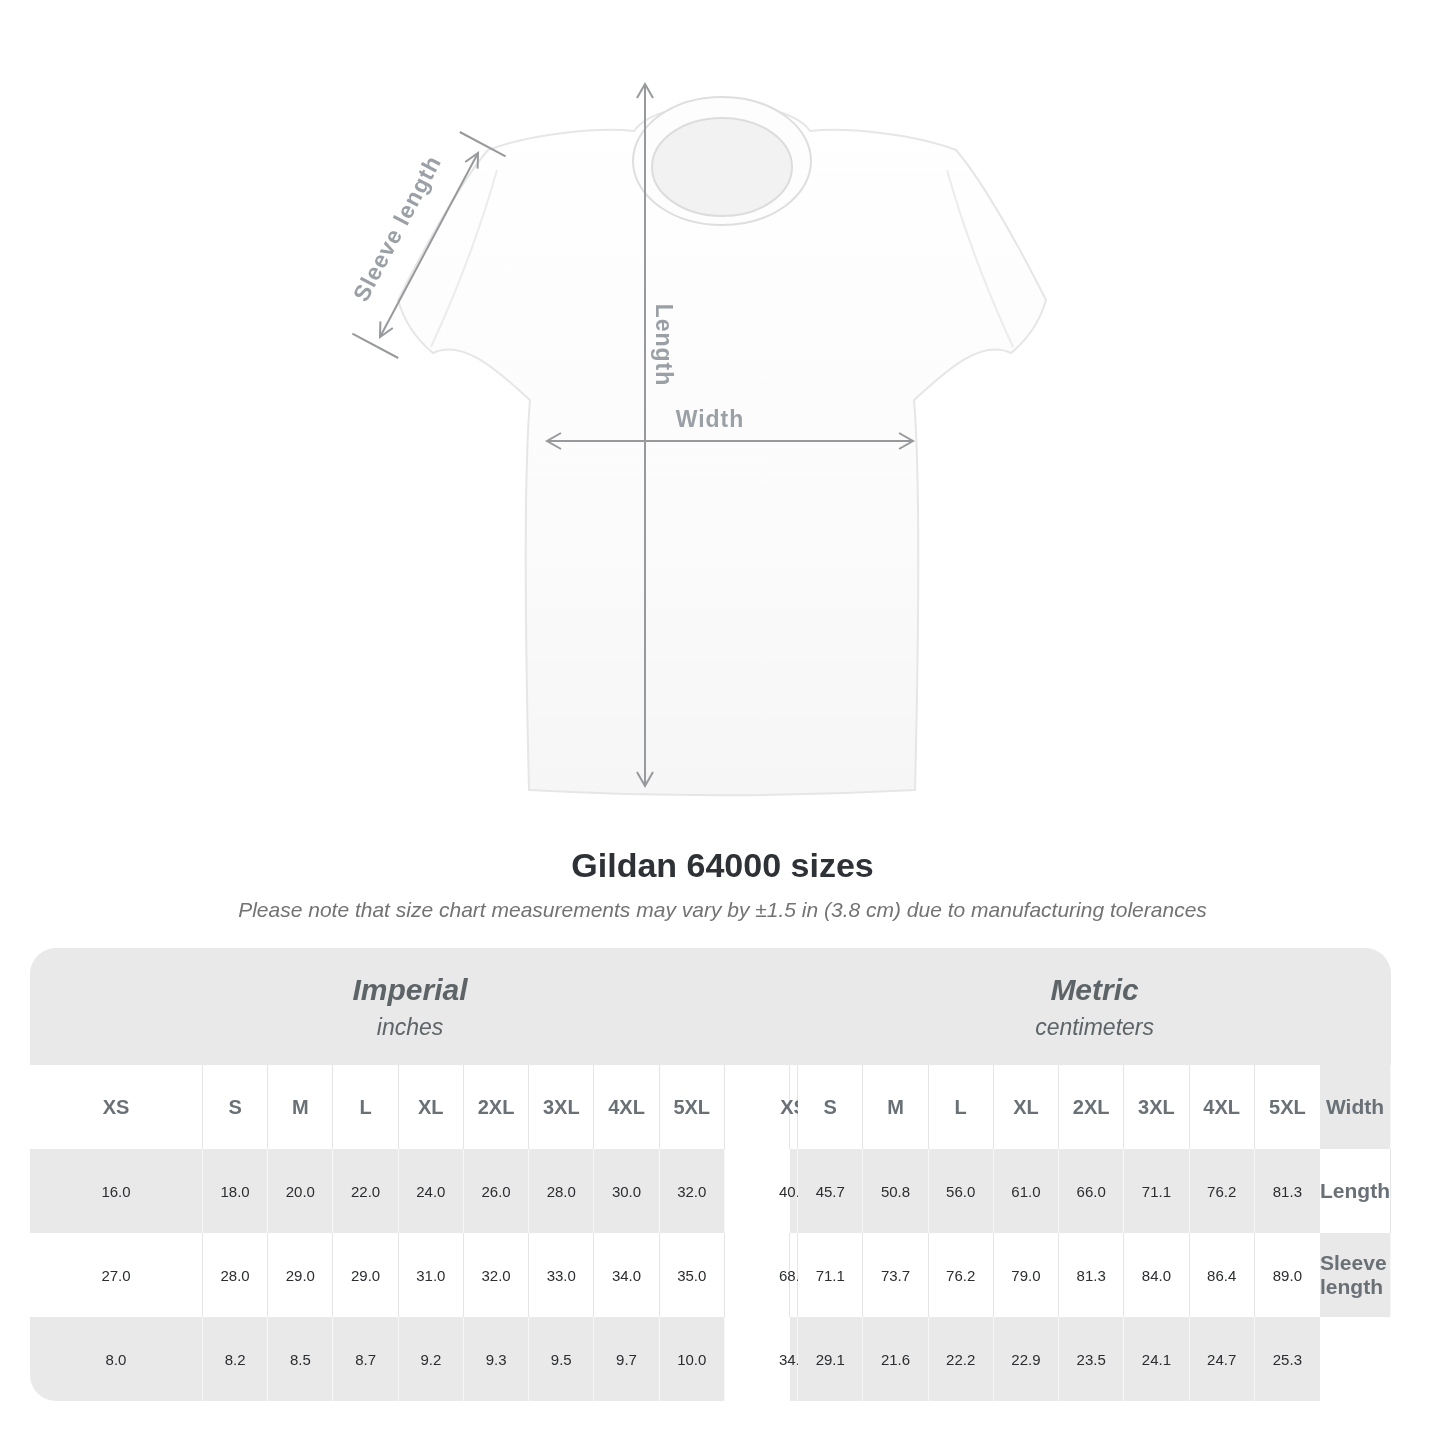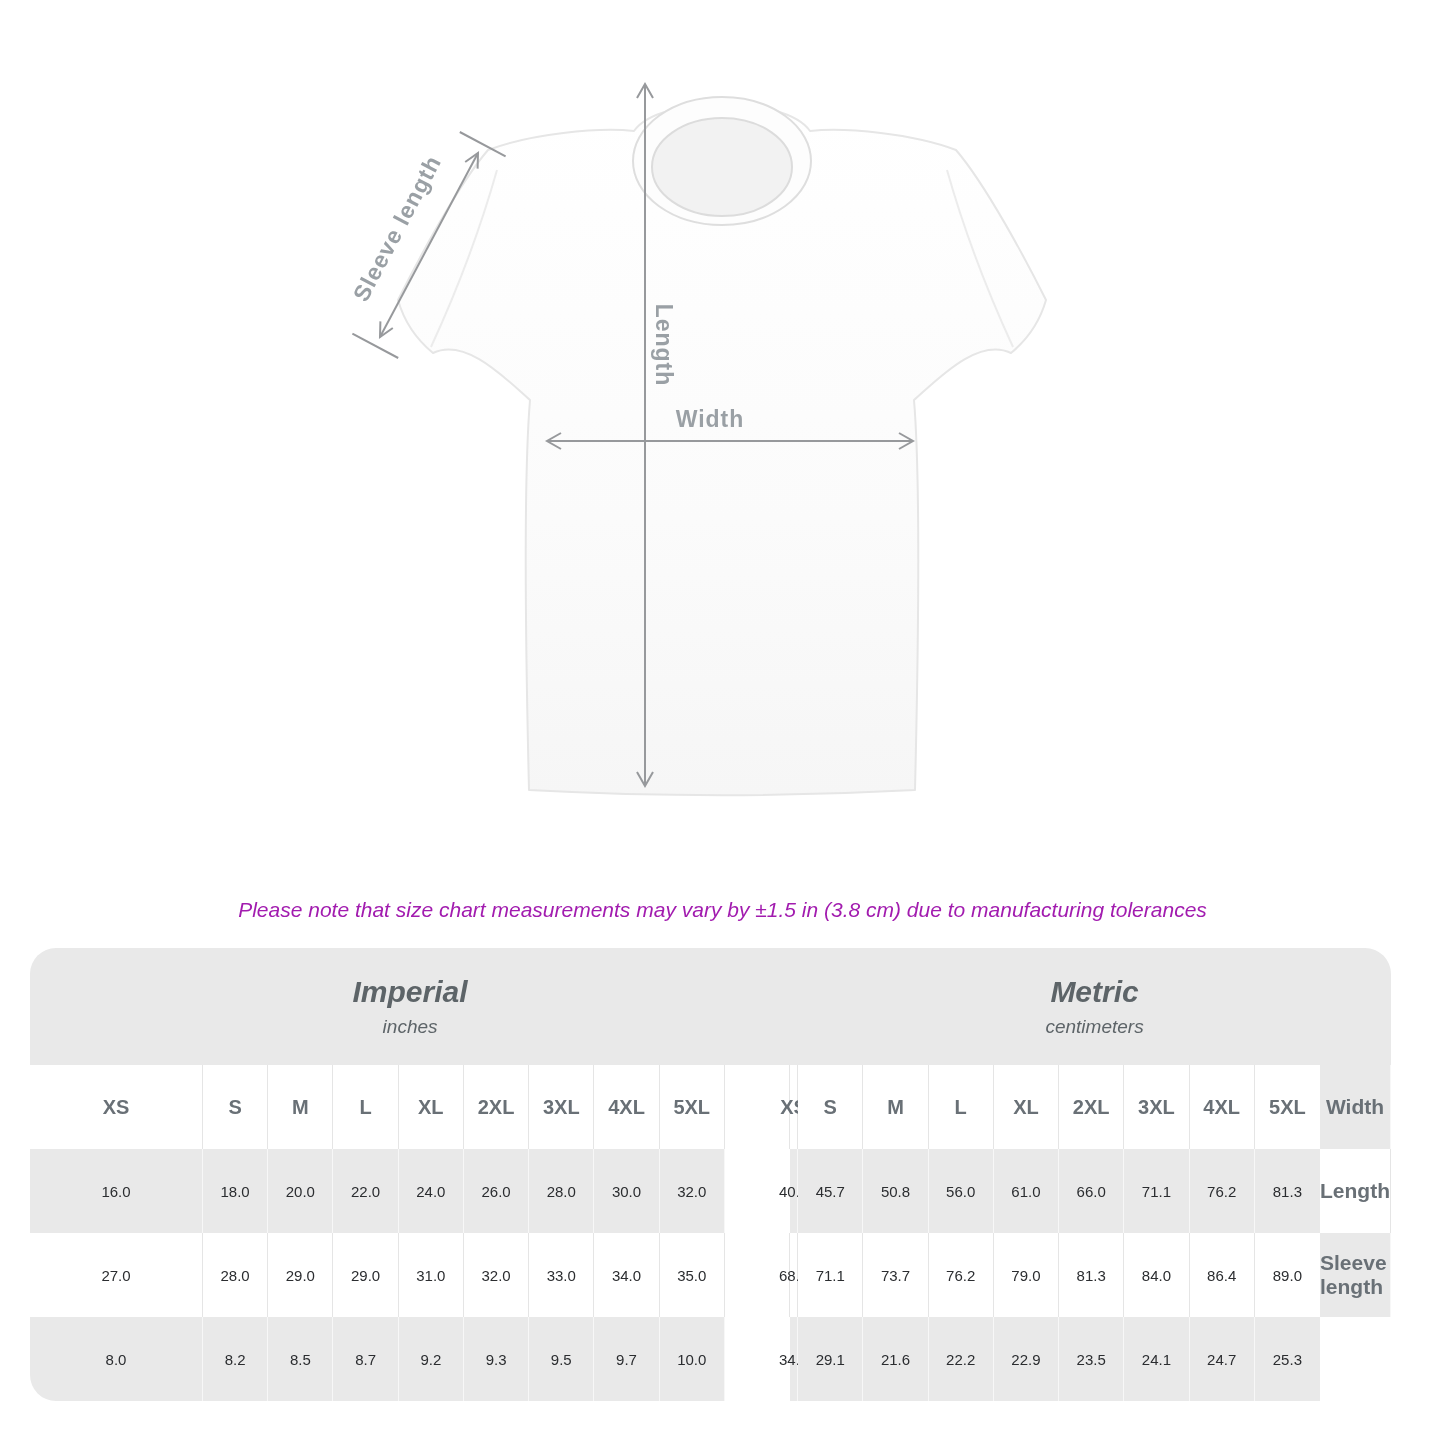--- a/index.html
+++ b/index.html
@@ -8,35 +8,35 @@
 
   
   .shirt-wrap { position:absolute; left:340px; top:55px; width:740px; height:770px; }
   .shirt-wrap svg { display:block; }
   .dim-label { font-weight:bold; font-size:23px; fill:#9aa0a5; letter-spacing:1px; }
 
   
   .title { position:absolute; top:846px; left:0; width:100%; text-align:center;
            font-size:34px; font-weight:bold; color:#2e3236; }
   .subtitle { position:absolute; top:898px; left:0; width:100%; text-align:center;
-              font-size:21px; font-style:italic; color:#a21caf; }
+              font-size:21px; font-style:italic; color:#737373; }
 
   
   .tbl { position:absolute; left:30px; top:948px; width:1361px;
          display:grid;
          grid-template-columns:173px repeat(9,1fr) 8px repeat(9,1fr);
          grid-template-rows:117px repeat(4,84px);
          border-radius:26px; overflow:hidden; }
   .band { background:#e9e9e9; display:flex; flex-direction:column; align-items:center;
           justify-content:center; gap:7px; }
   .b1 { grid-column:1 / span 10; }
   .bgap { grid-column:11; background:#e9e9e9; }
   .b2 { grid-column:12 / span 9; }
   .sec-name { font-size:30px; font-weight:bold; font-style:italic; color:#5d6468; }
-  .sec-unit { font-size:19px; font-style:italic; color:#5d6468; }
+  .sec-unit { font-size:23px; font-style:italic; color:#5d6468; }
 
   .c { display:flex; align-items:center; justify-content:center; }
   .hd  { font-weight:bold; font-size:20px; color:#697076; }
   .lbl { font-weight:bold; font-size:21px; color:#697076; }
   .num { font-size:15px; color:#2b2d30; }
   .w { background:#ffffff; }
   .g { background:#e9e9e9; }
   .sw { border-right:1px solid #e5e5e5; }
   .sg { border-right:1px solid #f7f7f7; }
   .gapg { background:#ffffff; }
@@ -97,20 +97,21 @@
           <line x1="58.2" y1="303" x2="12.4" y2="278.6"></line>
         </g>
       </g>
 
       <text class="dim-label" x="370" y="372" text-anchor="middle">Width</text>
       <text class="dim-label" transform="translate(316,290) rotate(90)" text-anchor="middle">Length</text>
       <text class="dim-label" transform="translate(64,177) rotate(-62)" text-anchor="middle">Sleeve length</text>
     </svg>
   </div>
 
+  <div class="title">Gildan 64000 sizes</div>
   <div class="subtitle">Please note that size chart measurements may vary by ±1.5 in (3.8 cm) due to manufacturing tolerances</div>
 
   <div class="tbl">
 
     <div class="band b1">
       <div class="sec-name">Imperial</div>
       <div class="sec-unit">inches</div>
     </div>
     <div class="band bgap"></div>
     <div class="band b2">

